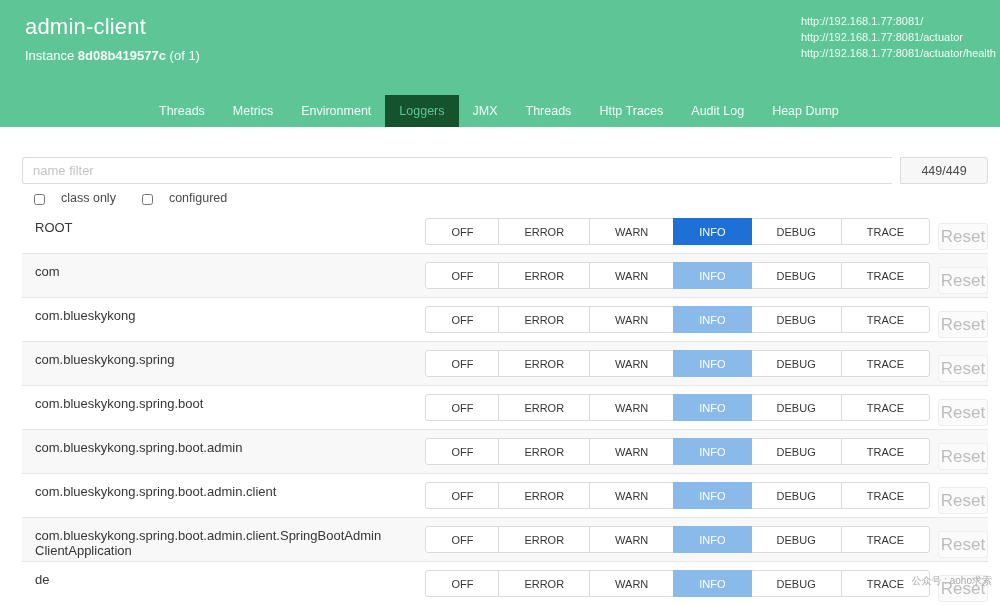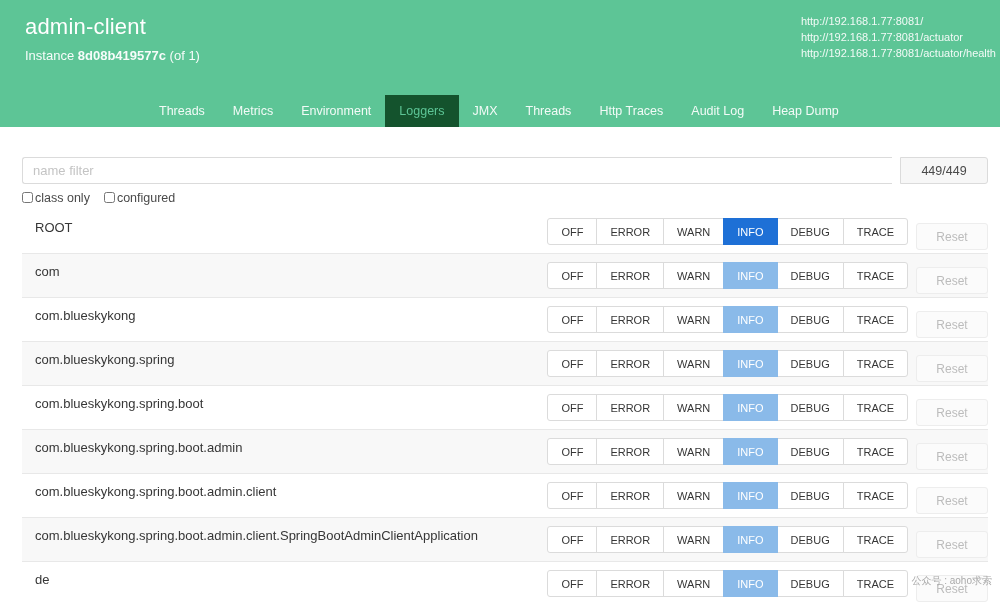--- a/index.html
+++ b/index.html
@@ -59,37 +59,37 @@
   .filter-count {
     width:88px; height:27px;
     border:1px solid #dbdbdb;
     border-radius:0 3px 3px 0;
     background:#f7f7f7;
     font-size:12.5px; color:#4a4a4a;
     display:flex; align-items:center; justify-content:center;
   }
 
   .checkbox-row { margin-top:6px; height:15px; display:flex; align-items:center; gap:14px; }
-  .chk { display:flex; align-items:center; gap:2px; font-size:12.5px; color:#4a4a4a; cursor:pointer; }
+  .chk { display:flex; align-items:flex-end; gap:16px; font-size:12.5px; color:#4a4a4a; cursor:pointer;margin-left:12px; }
   .chk input { width:11px; height:11px; margin:0; }
 
   .logger-list { margin-top:5px; }
   .logger-row {
     display:flex; justify-content:space-between;
     height:44px;
     border-bottom:1px solid #e8e8e8;
     padding-left:13px;
     gap:32px;
   }
   .logger-row.striped { background:#f8f8f8; }
   .logger-name { font-size:13px; color:#363636; margin-top:10px; word-break:break-all; padding-right:12px; }
   .row-controls { display:flex; align-items:center; flex-shrink:0; }
   .level-group { display:flex; }
   .level-btn {
-    height:27px; padding:0 13px;
+    height:27px; padding:0 25px;
     font-size:11px; font-family:inherit;
     background:#fff;
     border:1px solid #dbdbdb;
     color:#363636;
     margin-left:-1px;
     cursor:pointer;
     white-space:nowrap;
   }
   .level-btn:first-child { border-radius:3px 0 0 3px; margin-left:0; }
   .level-btn:last-child  { border-radius:0 3px 3px 0; }
@@ -98,22 +98,22 @@
     border-color:var(--configured,#1e70d6);
     color:#fff; position:relative; z-index:1;
   }
   .level-btn.sel-inherited {
     background:var(--inherited,#8abae9);
     border-color:var(--inherited,#8abae9);
     color:#fff; position:relative; z-index:1;
   }
   .reset-btn {
     margin-left:8px;
-    width:72px; height:27px;
-    font-size:12px; font-family:inherit;
+    width:50px; height:27px;
+    font-size:17px; font-family:inherit;
     background:#fbfbfb;
     border:1px solid #ededed;
     border-radius:3px;
     color:#bcbcbc;
     cursor:pointer;
     margin-top:10px;
   }
 
   .watermark {
     position:absolute;

